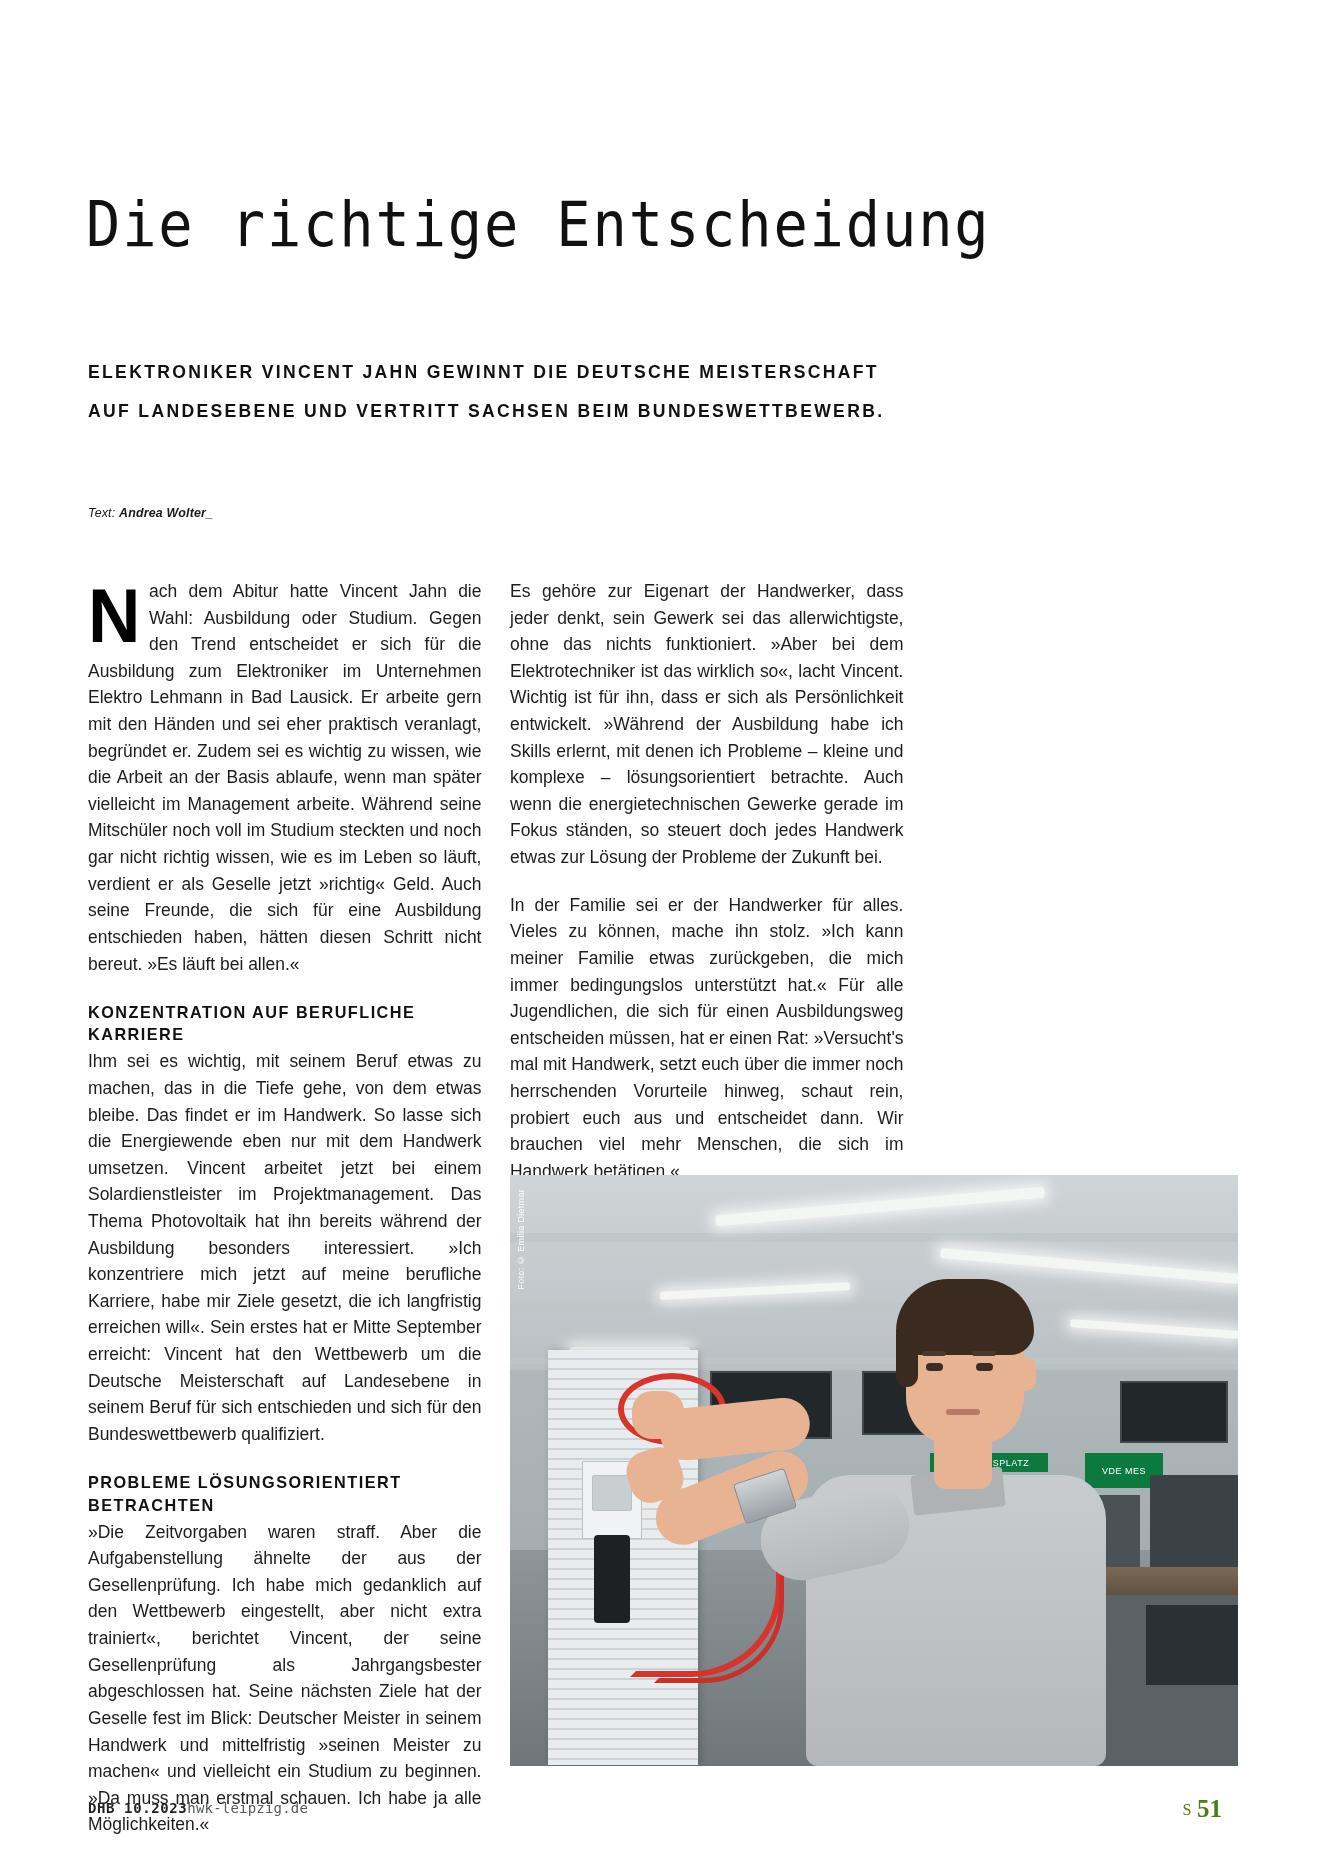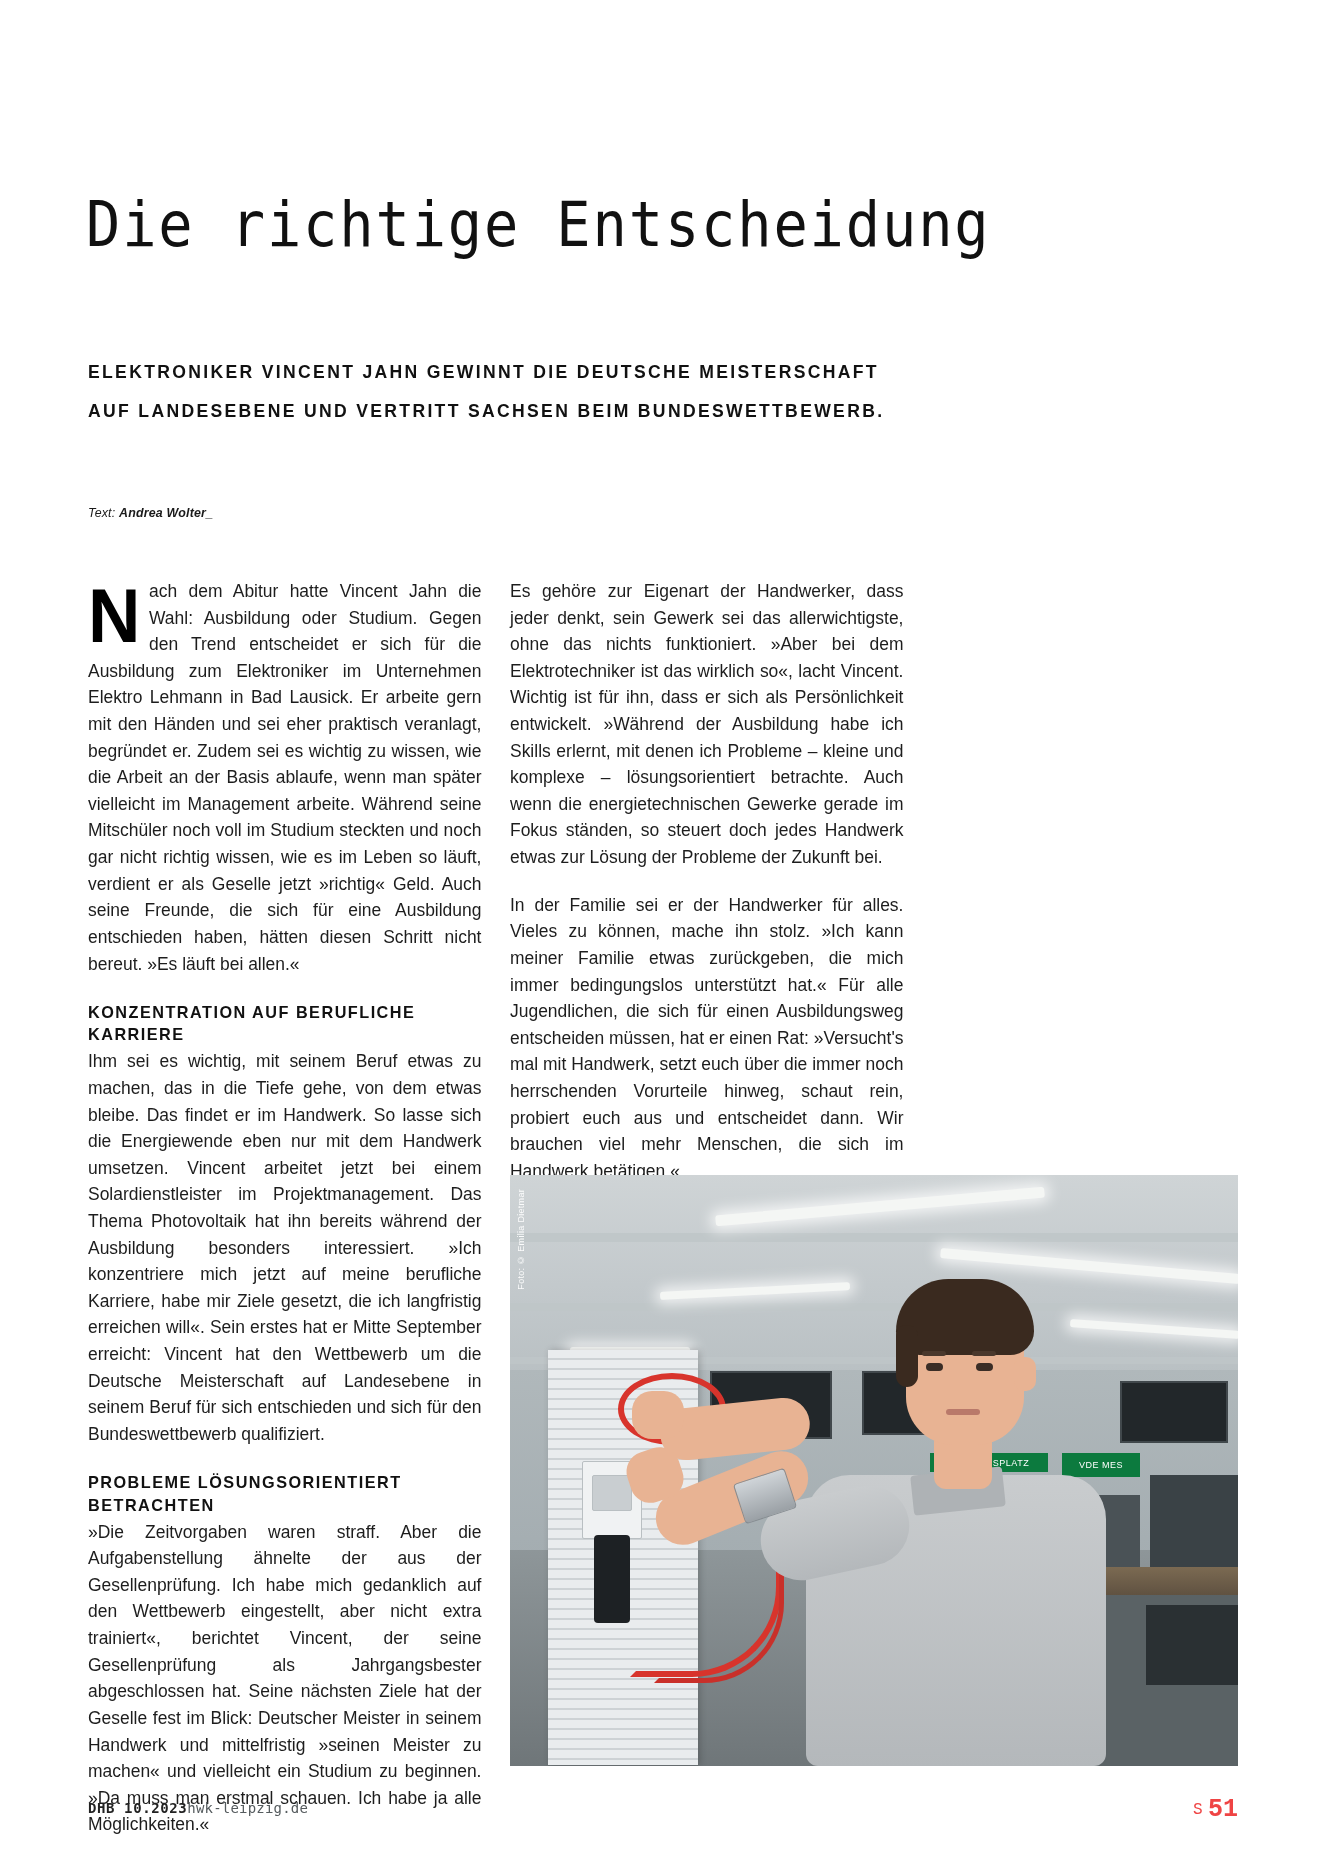--- a/index.html
+++ b/index.html
@@ -151,25 +151,25 @@
     font-size: 14px;
     letter-spacing: 0.4px;
     color: #222222;
     white-space: nowrap;
   }
   .footer-left .issue { font-weight: 700; letter-spacing: 0.6px; }
   .footer-left .site  { font-weight: 400; color: #555b5e; letter-spacing: 0.2px;}
 
   .footer-right {
     position: absolute;
-    right: 88px;
+    right: 104px;
     top: 1795px;
-    font-family: Liberation Mono, monospace;
+    font-family: Liberation Serif, serif;
     font-size: 16px;
-    color: #ef4444;
+    color: #4d7c0f;
     white-space: nowrap;
     letter-spacing: 0.5px;
   }
   .footer-right .pg {
     font-size: 25px;
     font-weight: 700;
     margin-left: 5px;
     letter-spacing: 0;
     vertical-align: -2px;
   }
@@ -276,21 +276,21 @@
       <div class="ph-light" style="left:430px;top:86px;width:300px;height:10px;transform:rotate(5deg);"></div>
       <div class="ph-light" style="left:150px;top:112px;width:190px;height:8px;transform:rotate(-3deg);"></div>
       <div class="ph-light" style="left:560px;top:150px;width:170px;height:8px;transform:rotate(4deg);"></div>
       <div class="ph-light" style="left:60px;top:172px;width:120px;height:7px;"></div>
 
       <div class="ph-screen" style="left:200px;top:196px;width:118px;height:64px;"></div>
       <div class="ph-screen" style="left:352px;top:196px;width:112px;height:60px;"></div>
       <div class="ph-screen" style="left:610px;top:206px;width:104px;height:58px;"></div>
 
       <div class="ph-sign" style="left:420px;top:278px;width:118px;height:19px;">VDE MESSPLATZ</div>
-      <div class="ph-sign" style="left:552px;top:278px;width:78px;height:24px;">VDE MES</div>
+      <div class="ph-sign" style="left:575px;top:278px;width:78px;height:35px;">VDE MES</div>
 
       <div class="ph-dark" style="left:640px;top:300px;width:88px;height:92px;background:#3a4246;"></div>
       <div class="ph-dark" style="left:560px;top:320px;width:70px;height:72px;background:#4a5256;"></div>
       <div class="ph-bench" style="left:420px;top:392px;width:308px;height:30px;"></div>
       <div class="ph-dark" style="left:420px;top:420px;width:308px;height:171px;background:#5a6265;"></div>
       <div class="ph-dark" style="left:636px;top:430px;width:92px;height:80px;background:#2a3033;"></div>
 
       <div class="ph-panelwall"></div>
 
       <div class="ph-box" style="left:72px;top:286px;width:58px;height:76px;background:#f0f2f3;"></div>

